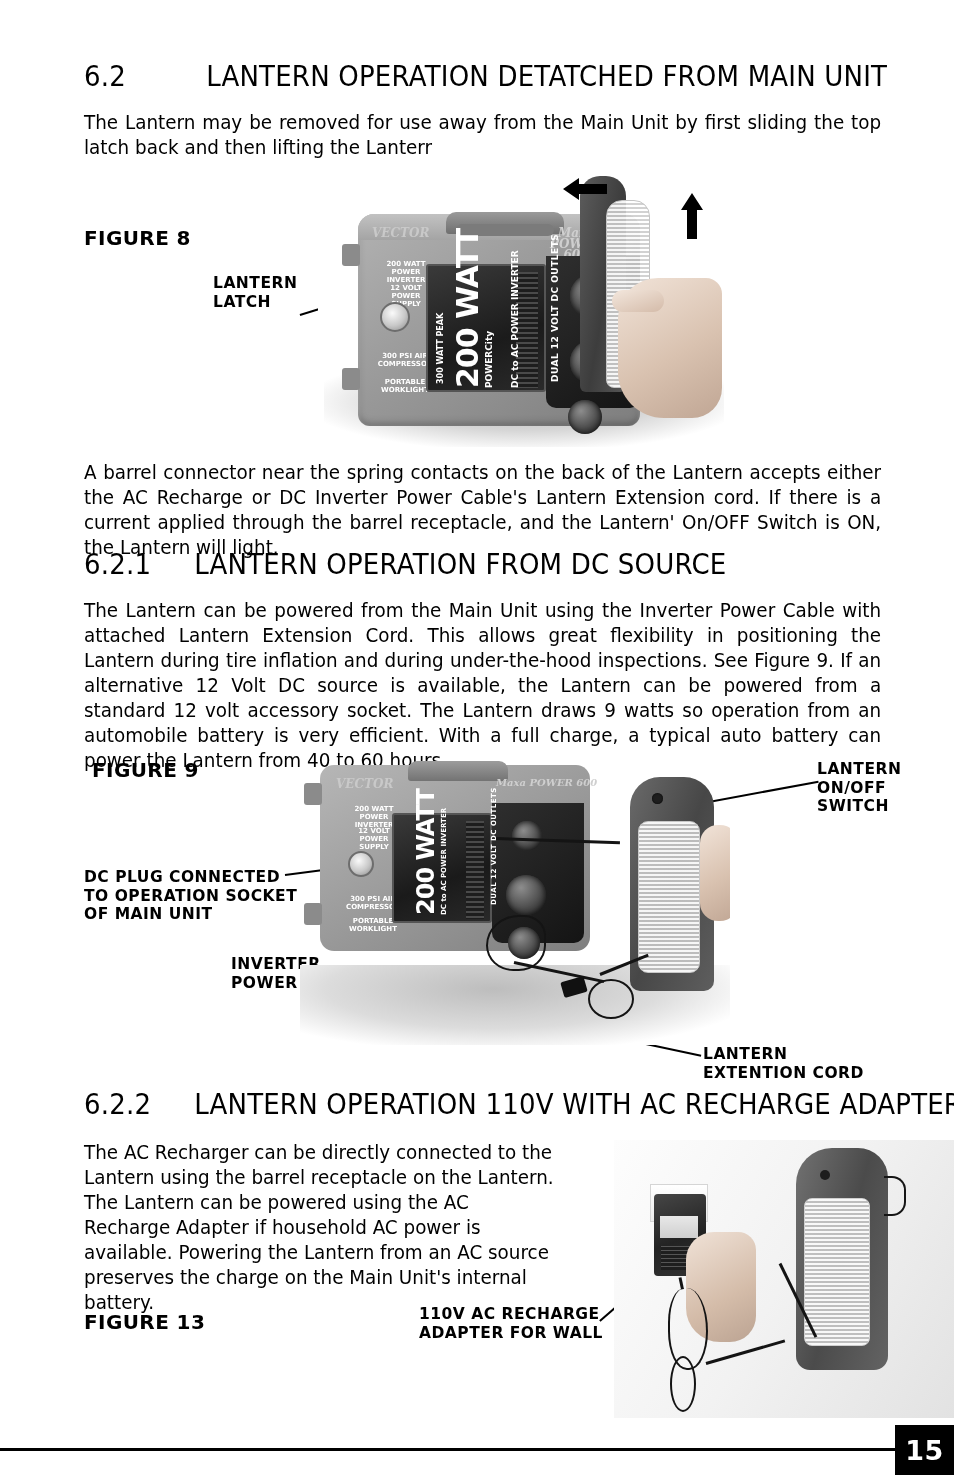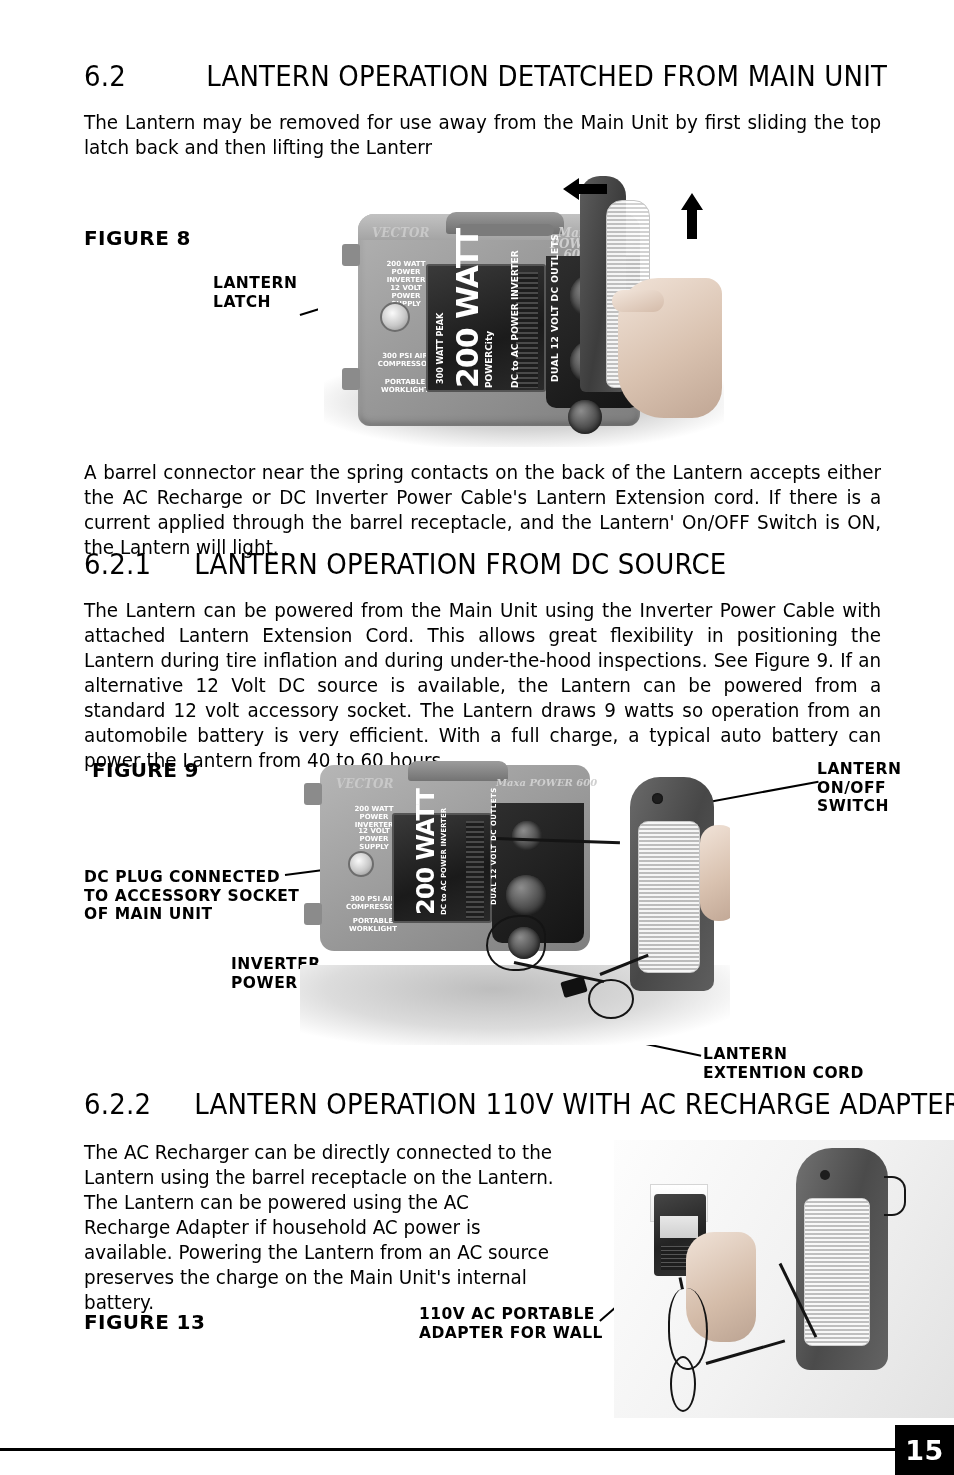--- a/index.html
+++ b/index.html
@@ -411,21 +411,21 @@
   </div>
 
   <div class="fig-label" style="left:92px; top:758px;">FIGURE 9</div>
 
   <div class="callout right" style="left:817px; top:760px; white-space:pre-line;">LANTERN
 ON/OFF
 SWITCH</div>
   <div class="leader" style="left:671px; top:808px; width:150px; transform:rotate(-10.5deg);"></div>
 
   <div class="callout" style="left:84px; top:868px; white-space:pre-line;">DC PLUG CONNECTED
-TO ACCESSORY SOCKET
+TO OPERATION SOCKET
 OF MAIN UNIT</div>
   <div class="leader" style="left:285px; top:874px; width:248px; transform:rotate(-7.4deg);"></div>
 
   <div class="callout" style="left:231px; top:955px; white-space:pre-line;">INVERTER
 POWER CABLE</div>
   <div class="leader" style="left:368px; top:975px; width:172px;"></div>
 
   <div class="leader" style="left:517px; top:1033px; width:78px; transform:rotate(-23deg);"></div>
 
   <div class="callout" style="left:703px; top:1045px; white-space:pre-line;">LANTERN
@@ -489,21 +489,21 @@
     <span style="display:inline-block;width:28px;"></span>
     <span class="h-title">LANTERN OPERATION 110V WITH AC RECHARGE ADAPTER</span>
   </div>
 
   <div class="body-text narrow" style="left:84px; top:1140px; width:500px; line-height:25px;">
     <p>The AC Recharger can be directly connected to the Lantern using the barrel receptacle on the Lantern. The Lantern can be powered using the AC Recharge Adapter if household AC power is available. Powering the Lantern from an AC source preserves the charge on the Main Unit's internal battery.</p>
   </div>
 
   <div class="fig-label" style="left:84px; top:1310px;">FIGURE 13</div>
 
-  <div class="callout" style="left:419px; top:1305px; white-space:pre-line;">110V AC PORTABLE
+  <div class="callout" style="left:419px; top:1305px; white-space:pre-line;">110V AC RECHARGE
 ADAPTER FOR WALL</div>
   <div class="leader" style="left:600px; top:1320px; width:62px; transform:rotate(-41deg);"></div>
 
   <div class="photo" id="fig10-photo">
     <div class="f10-wall"></div>
     <div class="f10-plate"></div>
     <div class="f10-adapter">
       <div class="f10-adapter-label"></div>
       <div class="f10-adapter-vent"></div>
     </div>

